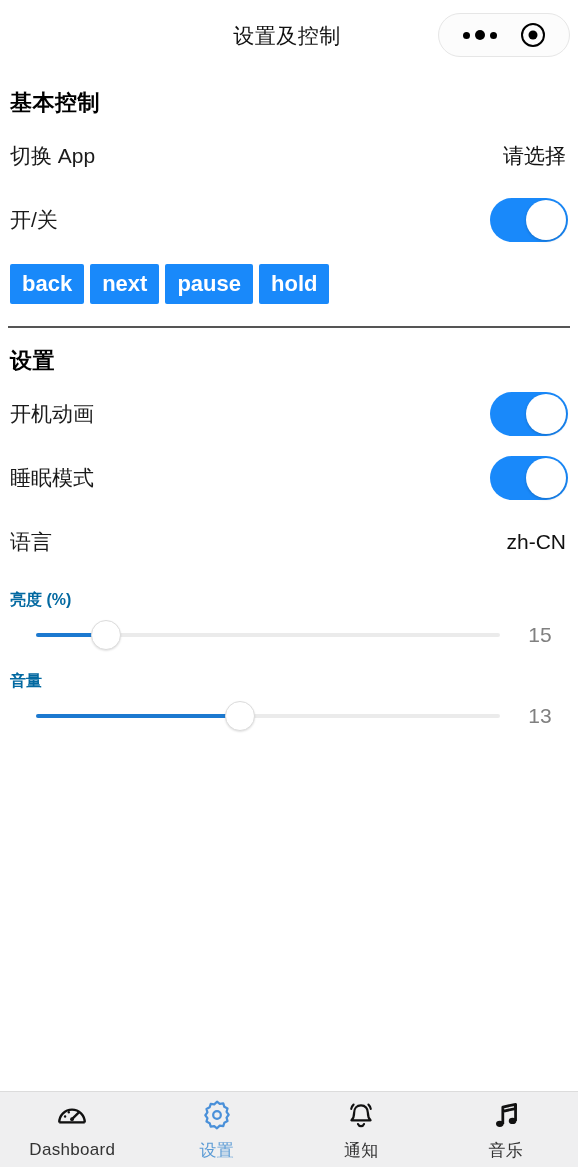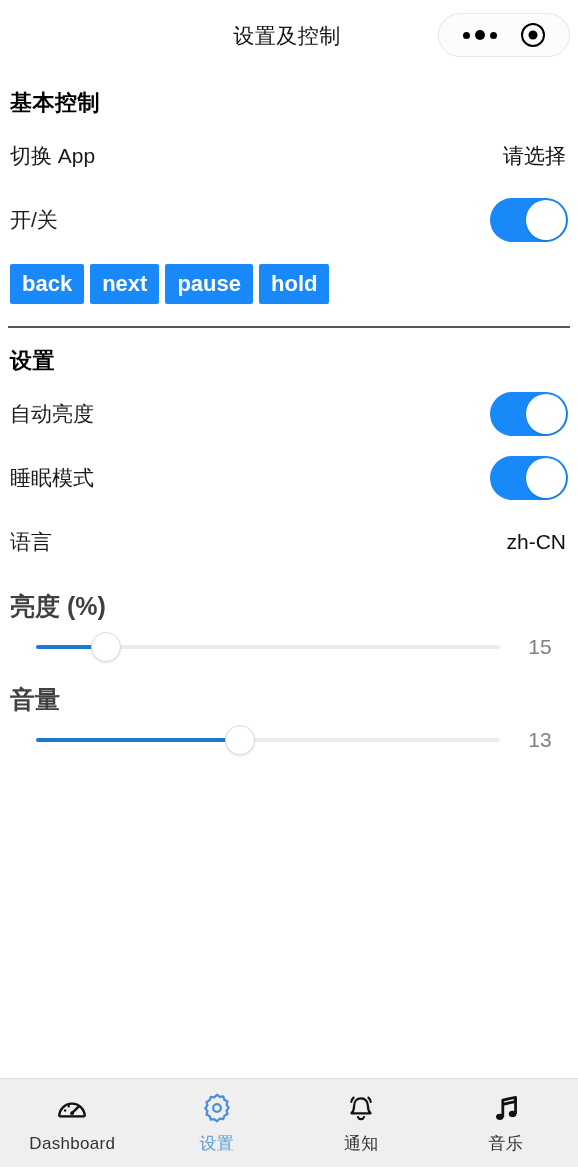--- a/index.html
+++ b/index.html
@@ -131,23 +131,23 @@
 
   
   .divider {
     height: 2px;
     background: #555555;
     margin: 10px 0 4px 0;
   }
 
   
   .slider-label {
-    font-size: 25px;
+    font-size: 16px;
     font-weight: bold;
-    color: #404040;
+    color: #0369a1;
     margin: 16px 0 4px 2px;
   }
   .slider-row {
     display: flex;
     align-items: center;
     padding: 8px 0 8px 28px;
   }
   .slider-track {
     position: relative;
     flex: 1;
@@ -179,21 +179,21 @@
     text-align: center;
     font-size: 21px;
     color: #808080;
     padding-right: 8px;
   }
 
   
   .tab-bar {
     position: absolute;
     left: 0; right: 0; bottom: 0;
-    height: 89px;
+    height: 76px;
     background: #efeff0;
     border-top: 1px solid #dcdcdc;
     display: flex;
   }
   .tab {
     flex: 1;
     display: flex;
     flex-direction: column;
     align-items: center;
     justify-content: center;
@@ -249,21 +249,21 @@
         <button class="mini-btn">hold</button>
       </span>
     </div>
 
     <div class="divider"></div>
 
     <div class="section-title">设置</div>
 
 
     <div class="row">
-      <span class="row-label">自动亮度</span>
+      <span class="row-label">开机动画</span>
       <span class="switch on">
           <span class="knob"></span>
         </span>
     </div>
 
     <div class="row">
       <span class="row-label">睡眠模式</span>
       <span class="switch on">
           <span class="knob"></span>
         </span>

